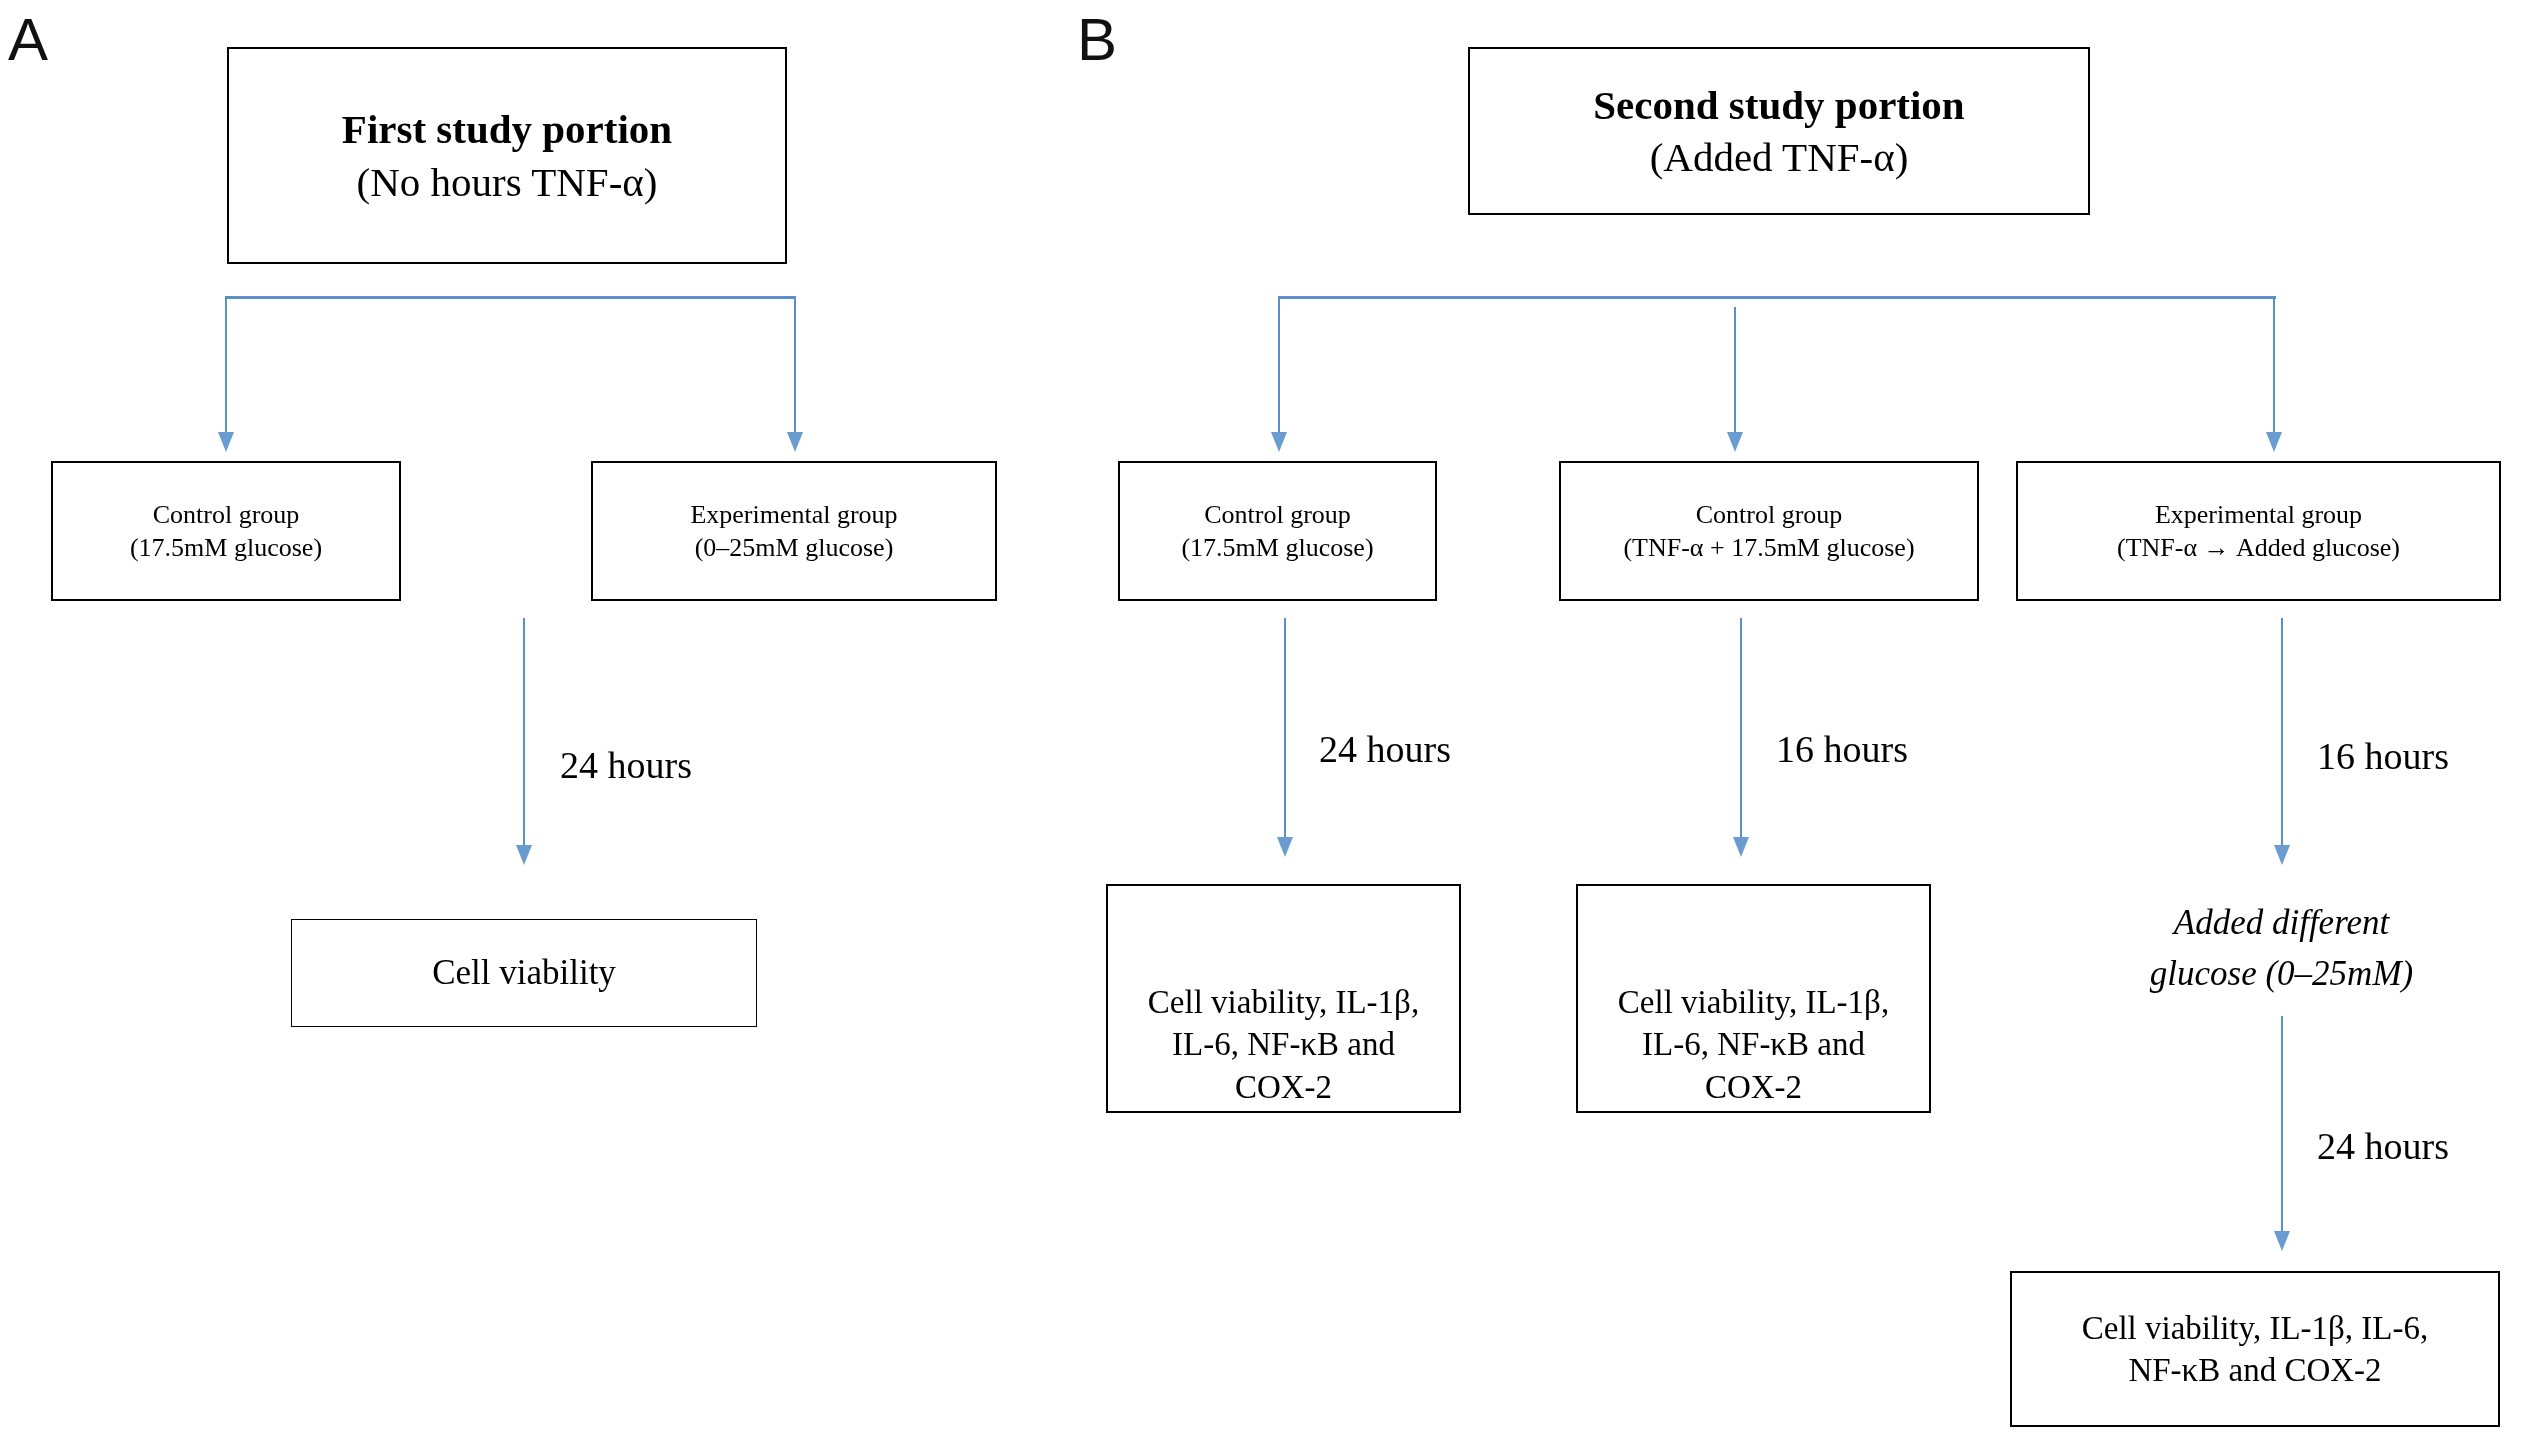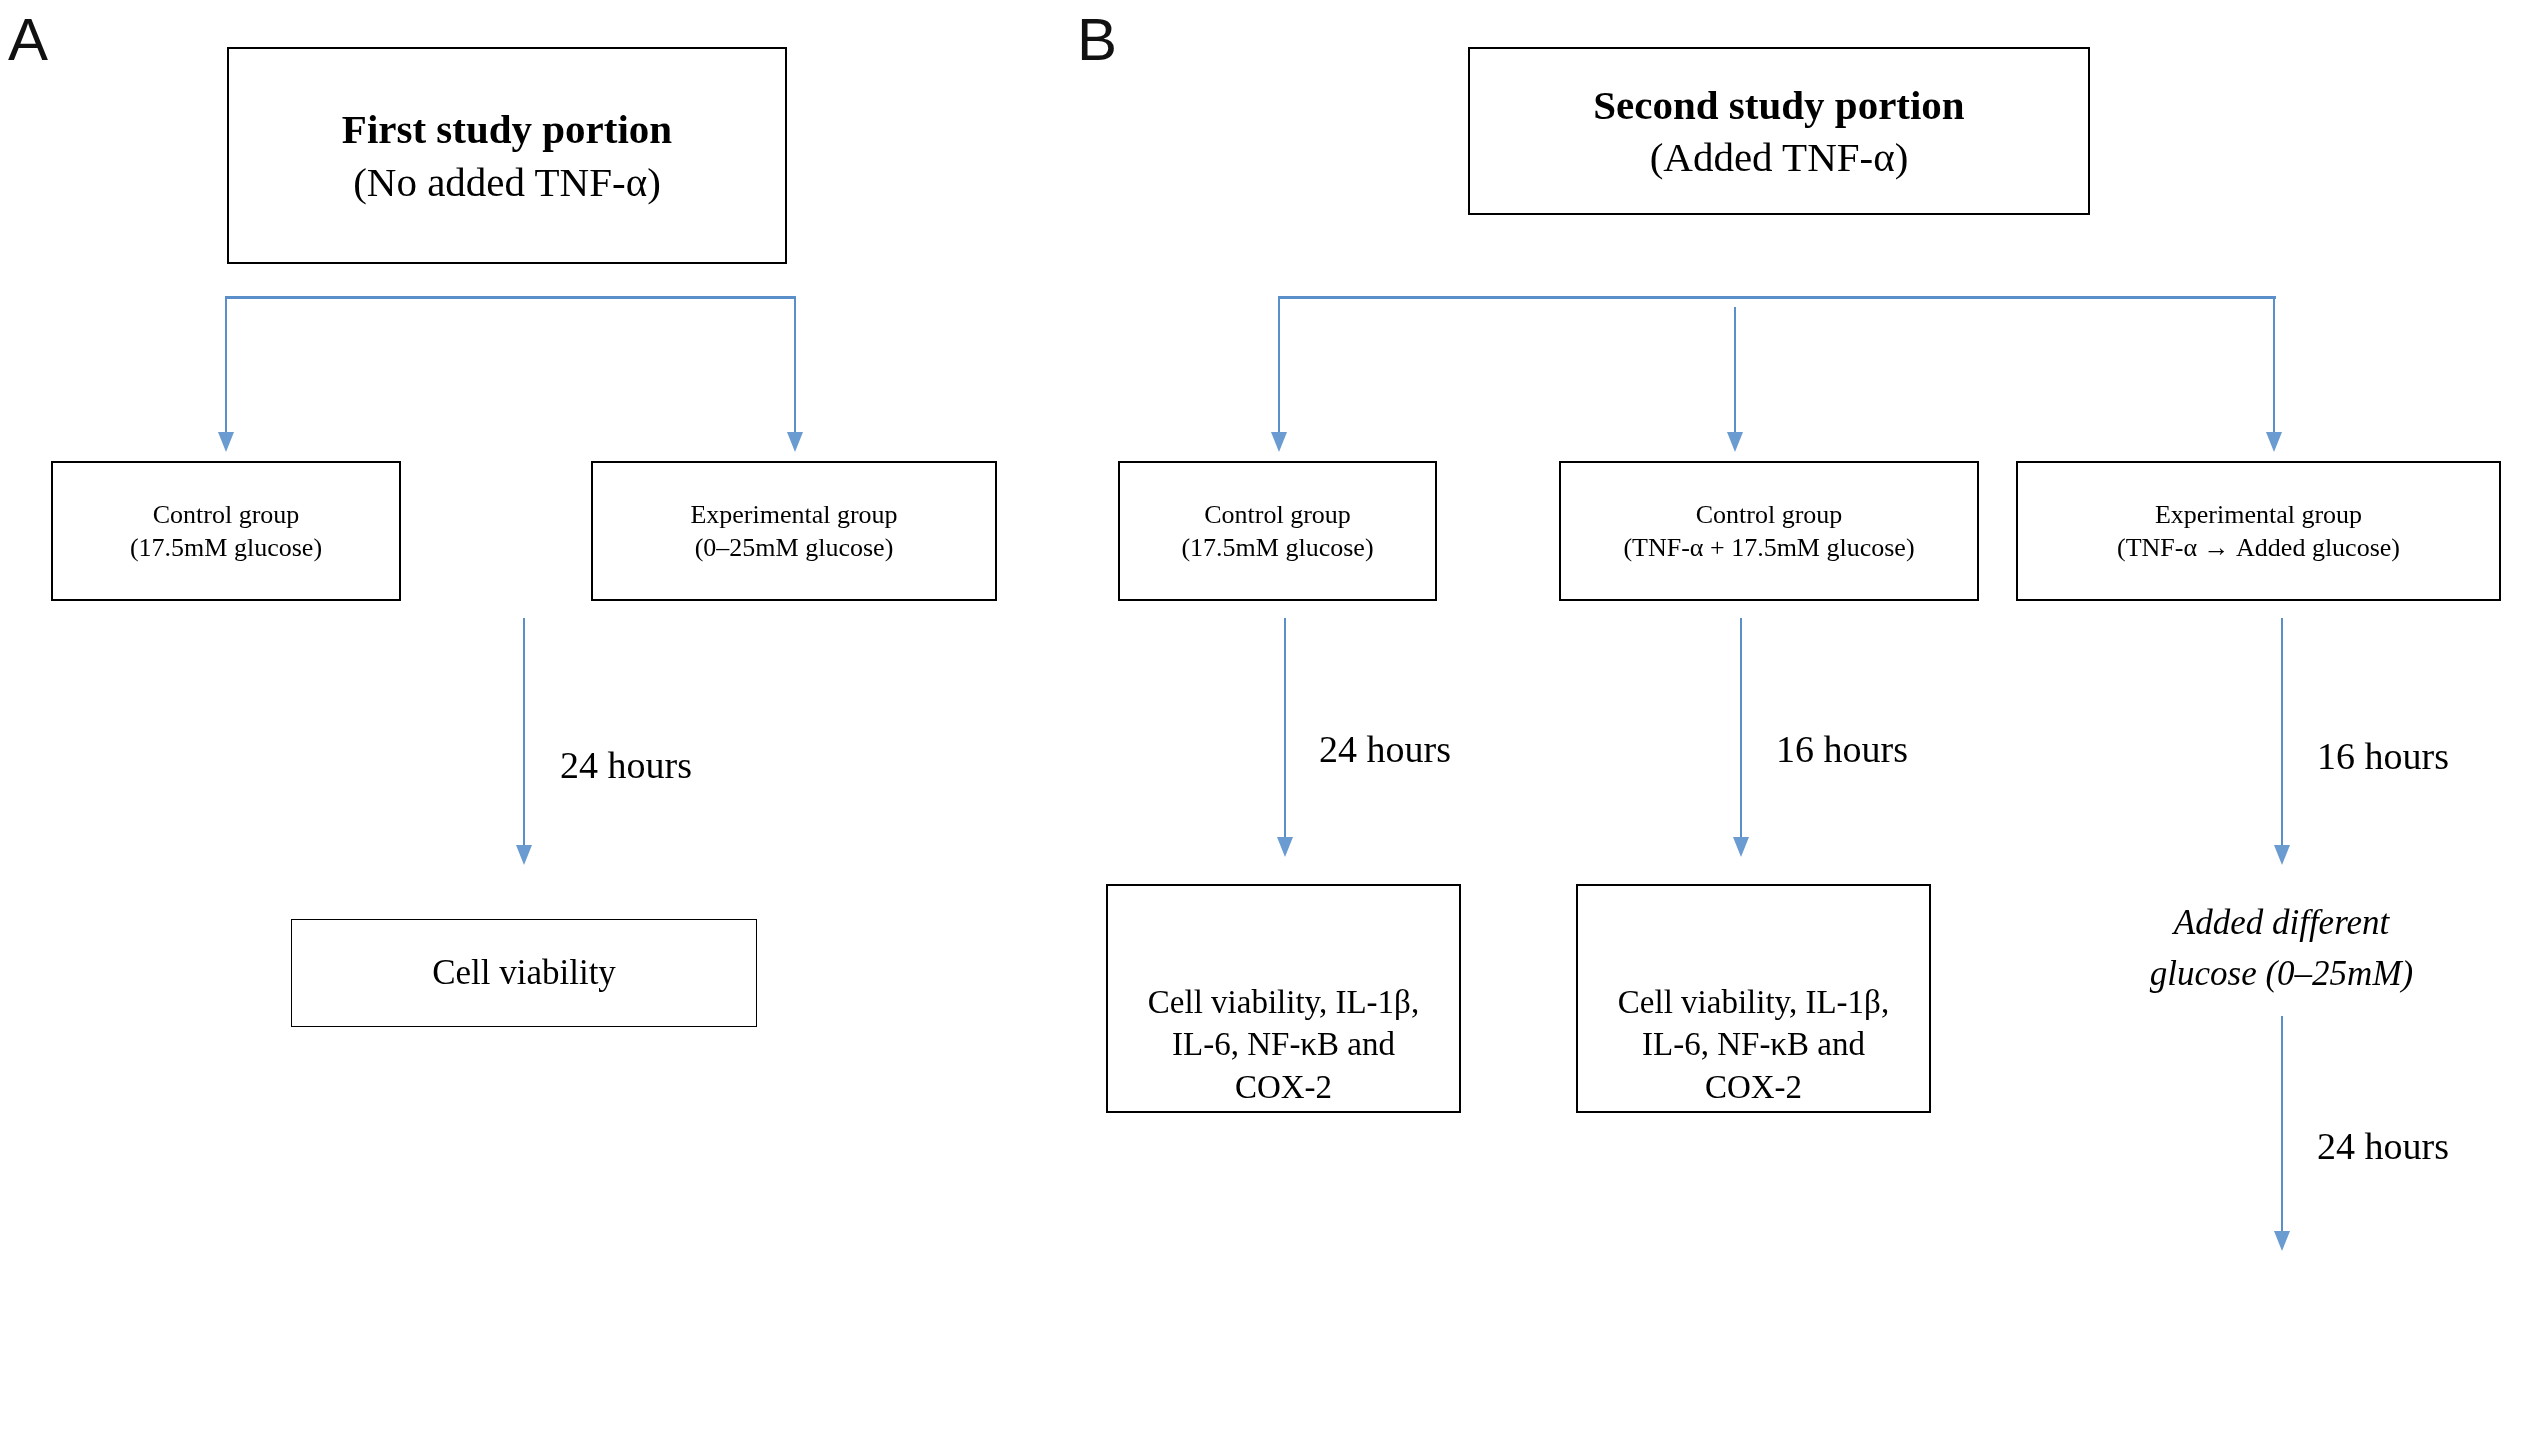--- a/index.html
+++ b/index.html
@@ -96,21 +96,21 @@
 </style>
 </head>
 <body>
 
 <div id="canvas">
 
   <div class="panel-letter" style="left:8px; top:9.5px;">A</div>
 
   <div class="node header" style="left:227px; top:47px; width:560px; height:217px;">
     <span class="ln">First study portion</span>
-    <span class="ln sub">(No added TNF-α)</span>
+    <span class="ln sub">(No hours TNF-α)</span>
   </div>
 
   <div class="hline" style="left:225px; top:296px; width:571px;"></div>
   <div class="vline" style="left:225px; top:296px; height:138px;"></div>
   <div class="vline" style="left:794px; top:296px; height:138px;"></div>
   <div class="arrowhead" style="left:218px; top:432px;"></div>
   <div class="arrowhead" style="left:787px; top:432px;"></div>
 
   <div class="node group" style="left:51px; top:461px; width:350px; height:140px;">
     <span class="ln">Control group</span>
@@ -186,15 +186,19 @@
 
   <div class="plain-text" style="left:2068px; top:898px; width:427px;">
     <span class="ln">Added different</span>
     <span class="ln">glucose (0–25mM)</span>
   </div>
 
   <div class="vline" style="left:2281px; top:1016px; height:217px;"></div>
   <div class="arrowhead" style="left:2274px; top:1231px;"></div>
   <div class="dur" style="left:2317px; top:1124px;">24 hours</div>
 
+  <div class="node outcome-wide" style="left:2010px; top:1271px; width:490px; height:156px;">
+    <span class="ln">Cell viability, IL-1β, IL-6,</span>
+    <span class="ln">NF-κB and COX-2</span>
+  </div>
 
 </div>
 
 
 </body></html>

